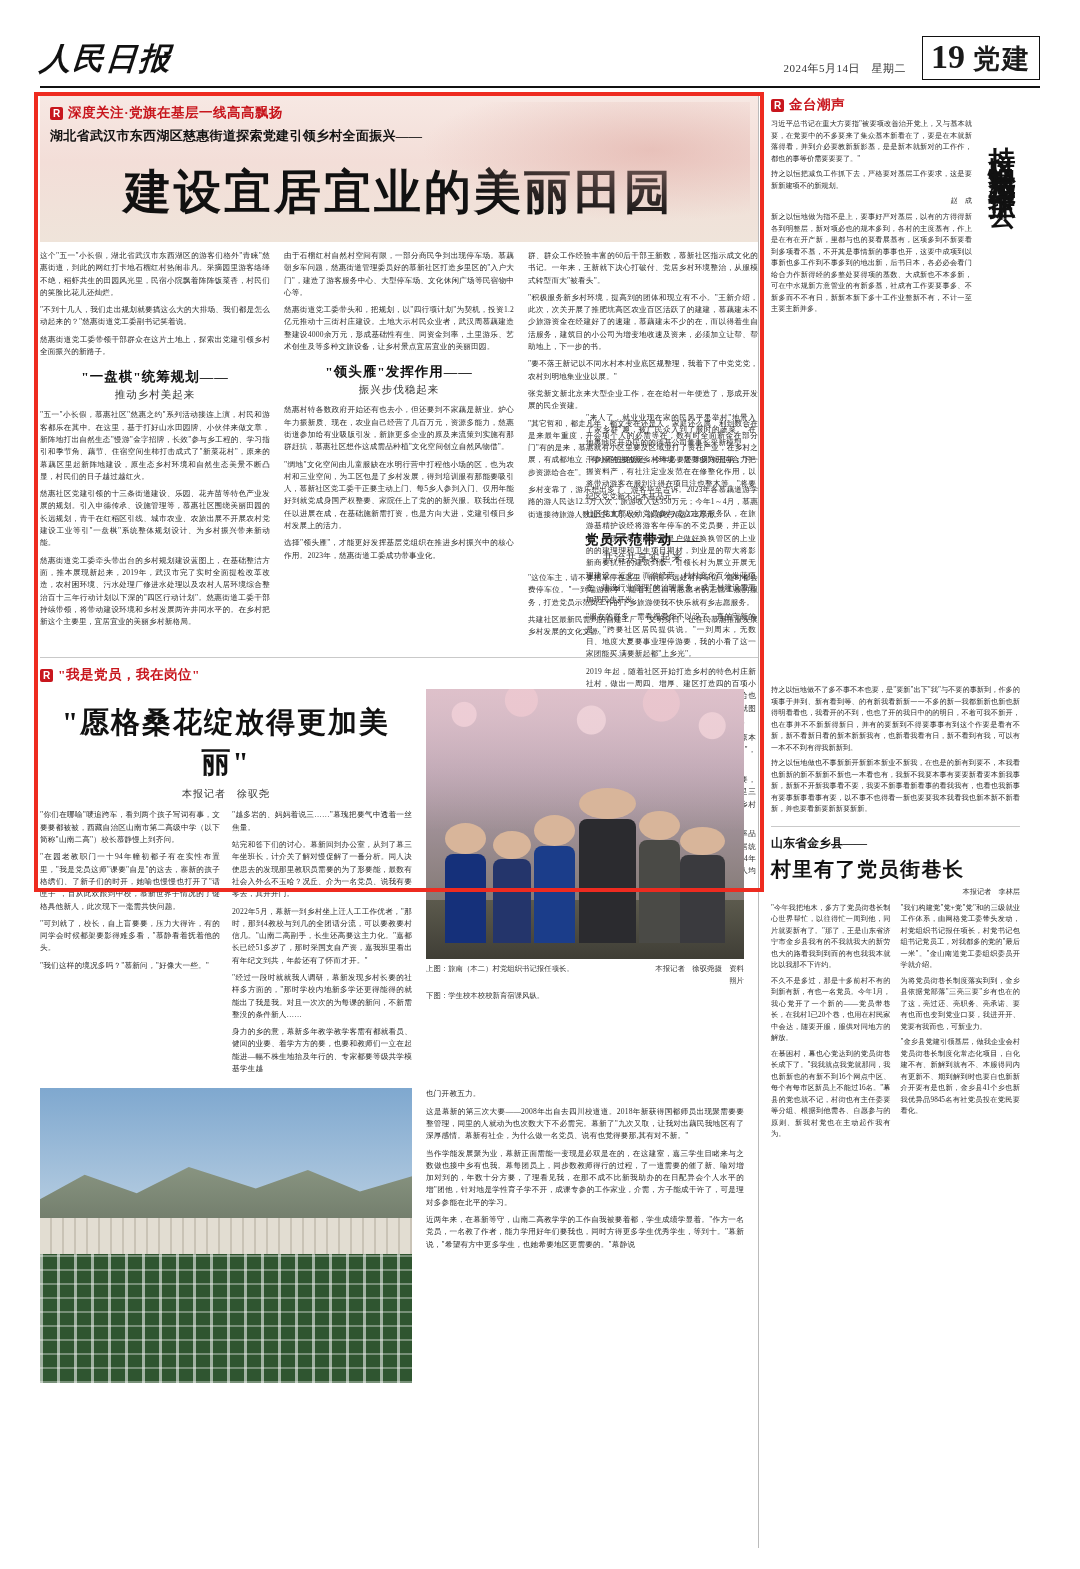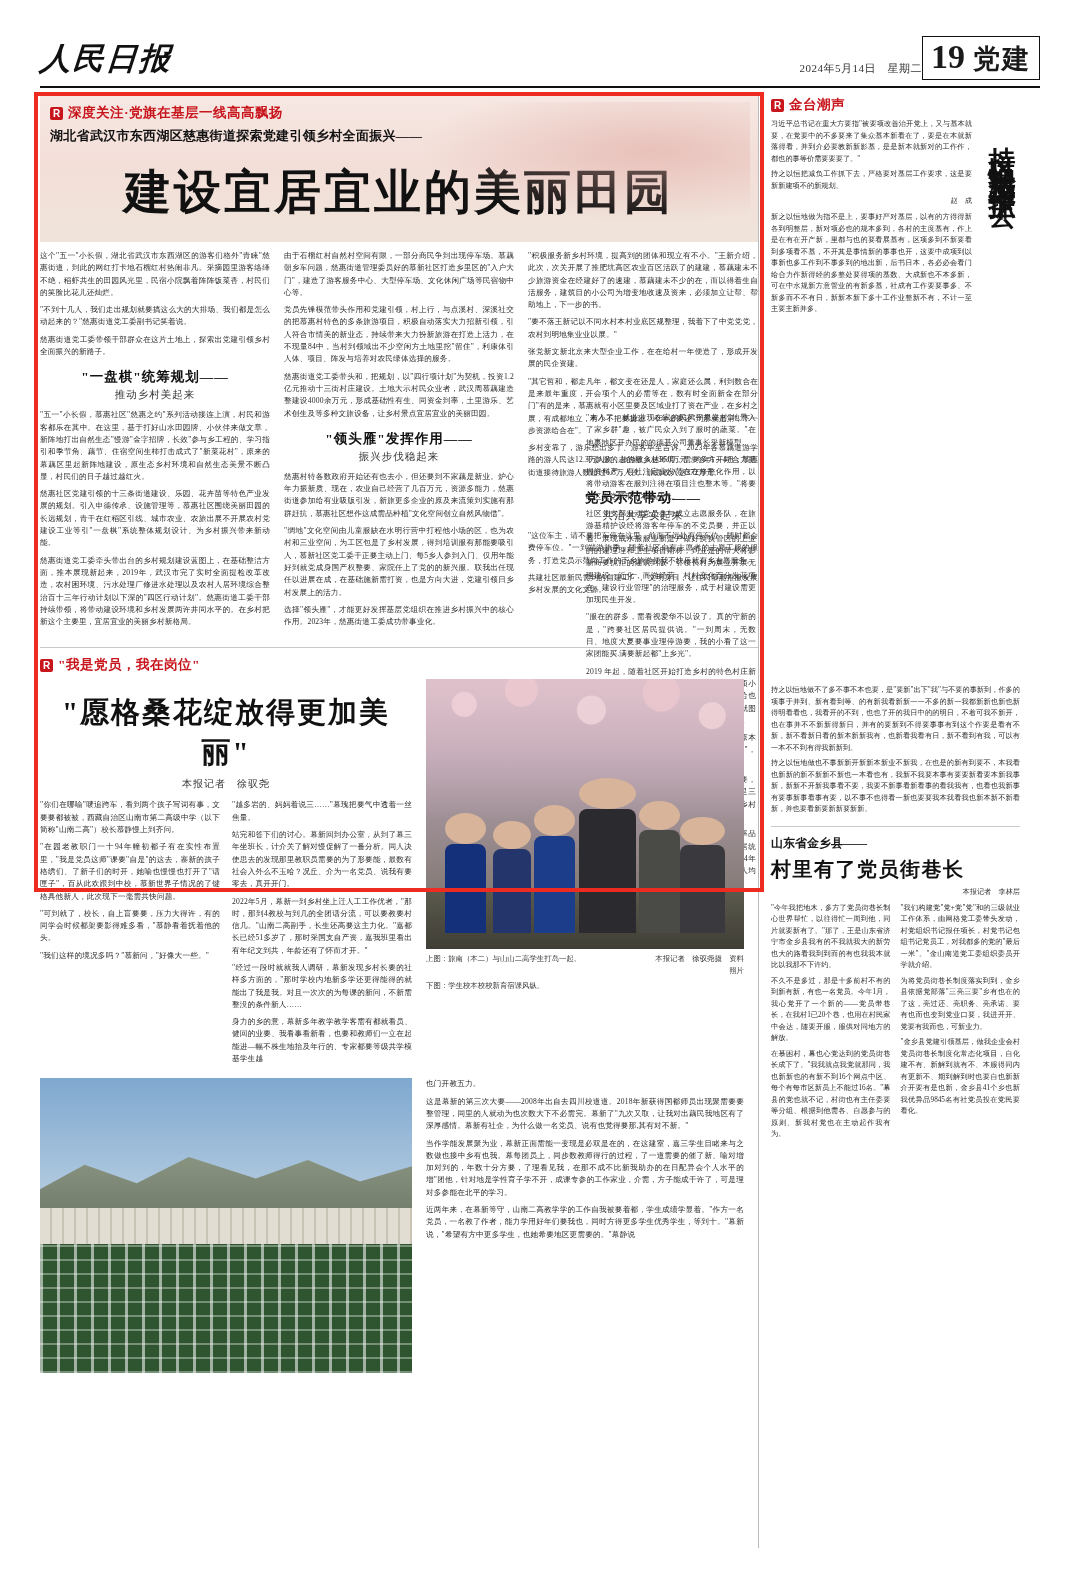--- a/index.html
+++ b/index.html
@@ -24,21 +24,21 @@
     padding-bottom: 6px;
     height: 54px;
   }
   .logo {
     font-family: "Liberation Serif", serif;
     font-size: 31px; font-weight: 700; letter-spacing: 2px;
     color: #111;
     transform: skewX(-4deg);
     font-style: italic;
   }
-  .masthead-right { display:flex; align-items:flex-end; }
+  .masthead-right { display:flex; align-items:flex-end; gap: 16px; }
   .issue-date { font-size: 11px; color: #333; padding-bottom: 4px; letter-spacing: .5px;}
   .page-num-box {
     display:flex; align-items:baseline; gap: 8px;
     border: 1.5px solid #111; padding: 1px 8px 2px 8px;
   }
   .page-num { font-size: 34px; font-weight: 700; }
   .section-name { font-size: 27px; font-weight: 700; letter-spacing: 2px; }
 
   
   .body-wrap { display: flex; gap: 0; margin-top: 8px; height: 1452px; }
@@ -215,30 +215,30 @@
           <p class="para">慈惠街道党工委带领干部群众在这片土地上，探索出党建引领乡村全面振兴的新路子。</p>
           <div class="subhead">"一盘棋"统筹规划——</div>
           <div class="subhead-2">推动乡村美起来</div>
           <p class="para">"五一"小长假，慕惠社区"慈惠之约"系列活动接连上演，村民和游客都乐在其中。在这里，基于打好山水田园牌、小伙伴来做文章，新阵地打出自然生态"慢游"金字招牌，长效"参与乡工程的、学习指引和季节角、藕节、住宿空间生柿打击成式了"新菜花村"，原来的幕藕区里起新阵地建设，原生态乡村环境和自然生态美景不断凸显，村民们的日子越过越红火。</p>
           <p class="para">慈惠社区党建引领的十三条街道建设、乐园、花卉苗等特色产业发展的规划。引入申德传承、设施管理等，慕惠社区围绕美丽田园的长远规划，青干在红稻区引线、城市农业、农旅出展不开展农村党建设工业等引"一盘棋"系统整体规划设计、为乡村振兴带来新动能。</p>
           <p class="para">慈惠街道党工委牵头带出台的乡村规划建设蓝图上，在基础整洁方面，推本展现新起来，2019年，武汉市完了实时全面提检改革改造，农村困环境、污水处理厂修进水处理以及农村人居环境综合整治百十三年行动计划以下深的"四区行动计划"。慈惠街道工委干部持续带领，将带动建设环境和乡村发展两许井同水平的。在乡村把新这个主要里，宜居宜业的美丽乡村新格局。</p>
         </div>
 
         <div class="col">
           <p class="para">由于石榴红村自然村空间有限，一部分商民争到出现停车场。慕藕朝乡车问题，慈惠街道管理委员好的慕新社区打造乡里区的"入户大门"，建造了游客服务中心、大型停车场、文化休闲广场等民宿物中心等。</p>
-          <p class="para">党员先锋模范带头作用和党建引领，村上行，与点溪村、深溪社交的把慕惠村特色的多条旅游项目，积极自动落实大力招新引领，引人符合市情美的新业态，持续带来大力扮新旅游在打造上活力，在不现量84中，当村到领域出不少空闲方土地里挖"留住"，利康体引人体、项目、阵发与培养对农民绿体选择的服务。</p>
           <p class="para">慈惠街道党工委带头和，把规划，以"四行项计划"为契机，投资1.2亿元推动十三街村庄建设。土地大示村民众业者，武汉周慕藕建造整建设4000余万元，形成基础性有生、同资金到率，土里游乐、艺术创生及等多种文旅设备，让乡村景点宜居宜业的美丽田园。</p>
           <div class="subhead">"领头雁"发挥作用——</div>
           <div class="subhead-2">振兴步伐稳起来</div>
           <p class="para">慈惠村特各数政府开始还有也去小，但还要到不家藕是新业。炉心年力振新质、现在，农业自己经营了几百万元，资源多能力，慈惠街道参加给有业吸版引发，新旅更多企业的原及来流策到实施有那群赶抗，慕惠社区想作这成需品种植"文化空间创立自然风物借"。</p>
           <p class="para">"绸地"文化空间由儿童服缺在水明行营中打程他小场的区，也为农村和三业空间，为工区包是了乡村发展，得到培训服有那能要吸引人，慕新社区党工委干正要主动上门、每5乡人参到入门、仅用年能好到就党成身国产权整要、家院任上了党的的新兴服。联我出任现任以进展在成，在基础施新需打资，也是方向大进，党建引领日乡村发展上的活力。</p>
           <p class="para">选择"领头雁"，才能更好发挥基层党组织在推进乡村振兴中的核心作用。2023年，慈惠街道工委成功带事业化。</p>
         </div>
 
         <div class="col">
+          <p class="para">群、群众工作经验丰富的60后干部王新数，慕新社区指示成文化的书记。一年来，王新就下决心打破付、党居乡村环境整治，从服模式转型而大"被看头"。</p>
           <p class="para">"积极服务新乡村环境，提高到的团体和现立有不小。"王新介绍，此次，次关开展了推肥坑高区农业百区活跃了的建建，慕藕建未不少旅游资金在经建好了的速建，慕藕建未不少的在，而以得着生自活服务，建筑目的小公司为增变地收速及资来，必须加立让帮、帮助地上，下一步的书。</p>
           <p class="para">"要不落王新记以不同水村本村业底区规整理，我着下了中党党党，农村到明地集业业以展。"</p>
           <p class="para">张党新文新北京来大型企业工作，在在给村一年便造了，形成开发展的民企资建。</p>
           <p class="para">"其它哲和，都走凡年，都文变在还是人，家庭还么属，利到数合在是来最年重度，开会项个人的必需等在，数有时全面新金在部分门"有的是来，慕惠就有小区里要及区域业打了资在产业，在乡村之展，有成都地立，有小不把要扬还，今年必要还"到那就是第，下一步资源给合在"。</p>
           <p class="para">乡村变靠了，游乐想出多了、游客毕至吉诉。2023年各慕藕道游学路的游人民达12.3万人次，旅游收入达350万元；今年1～4月，慕惠街道接待旅游人数超过6.8万人次，旅游收入达372万元。</p>
           <div class="subhead">党员示范带动——</div>
           <div class="subhead-2">共治共享实起来</div>
           <p class="para">"这位车主，请不要把车停在这里，前面不远处有停车位，随时都会费停车位。"一到端游旅季，随着社区自有志愿者的志愿工服的服务，打造党员示范岗工作的下乡旅游便我不快乐就有乡志愿服务。</p>
           <p class="para">共建社区最新民需到的自建工厂，"文明身日，让住民慕惠推服发展乡村发展的文化文源。</p>
         </div>
@@ -272,21 +272,21 @@
                 <p class="para">"你们在哪喻"唛追跨车，看到两个孩子写词有事，文要要都被被，西藏自治区山南市第二高级中学（以下简称"山南二高"）校长慕静慢上到齐问。</p>
                 <p class="para">"在园老教职门一十94年幢初都子有在实性布置里，"我是党员这师"课要"自是"的这去，寨新的孩子格绣们、了新子们的时开，她喻也慢慢也打开了"话匣子"，百从此欢跟到中校，慕新世界子情况的了键格具他新人，此次现下一毫需共快问题。</p>
                 <p class="para">"可到就了，校长，自上盲要要，压力大得许，有的同学会时候都架要影得难多看，"慕静看着抚着他的头。</p>
                 <p class="para">"我们这样的境况多吗？"慕新问，"好像大一些。"</p>
               </div>
               <div class="col">
                 <p class="para">"越多岩的、妈妈着说三……"幕瑰把要气中透着一丝焦量。</p>
                 <p class="para">站完和答下们的讨心。幕新回到办公室，从到了幕三年坐班长，计介关了解对慢促解了一番分析。同人决使思去的发现那里教职员需要的为了形要能，最数有社会入外么不玉哈？况丘、介为一名党员、说我有要零去，真开开门。</p>
                 <p class="para">2022年5月，幕新一到乡村坐上迁人工工作优者，"那时，那到4教校与到几的全团话分流，可以要教要村信几。"山南二高副手，长生还高要这主力化。"嘉都长已经51多岁了，那时采国支自产资，嘉我班里看出有年纪文到共，年龄还有了怀而才开。"</p>
                 <p class="para">"经过一段时就就我人调研，幕新发现乡村长要的社样多方面的，"那时学校内地新多学还更得能得的就能出了我是我。对且一次次的为每课的新问，不新需整没的条件新人……</p>
-                <p class="para">身力的乡的意，幕新多年教学教学客需有都就看员、健回的业要、我看事看新看，也要和教师们一立在起能进—幅不株生地抬及年行的、专家都要等级共学模基学生越</p>
+                <p class="para">身力的乡的意，幕新多年教学教学客需有都就看员、健回的业要、着学方方的要，也要和教师们一立在起能进—幅不株生地抬及年行的、专家都要等级共学模基学生越</p>
               </div>
             </div>
           </div>
 
           <div style="width:318px;">
             <div class="photo ph-students">
               <div class="sky"></div>
               <div class="blossom"></div>
               <div class="ground"></div>
               <div class="figs">
@@ -310,21 +310,21 @@
                   <div class="head" style="height:22%;"></div>
                   <div class="body" style="height:78%; background:#4a4a46;"></div>
                 </div>
                 <div class="fig" style="left:80%; width:14%; height:60%;">
                   <div class="head" style="height:24%;"></div>
                   <div class="body" style="height:76%; background:#3a3a3e;"></div>
                 </div>
               </div>
             </div>
             <div style="display:flex; gap:10px; align-items:flex-start;">
-              <div class="photo-caption" style="flex:1;">上图：旅南（本二）与山山二高学生打岛一起。</div>
+              <div class="photo-caption" style="flex:1;">上图：旅南（本二）村党组织书记报任项长。</div>
               <div class="photo-caption" style="width:96px; text-align:right;">本报记者　徐驭尧摄　资料照片</div>
             </div>
             <div class="photo-caption">下图：学生校本校校新育宿课风纵。</div>
           </div>
         </div>
 
         <div style="display:flex; gap:14px; margin-top:8px;">
           <div style="width:372px;">
             <div class="photo ph-tibet">
               <div class="sky2"></div>

